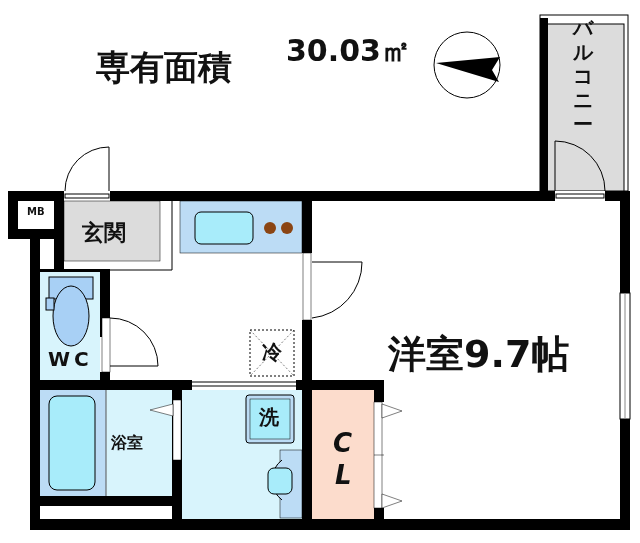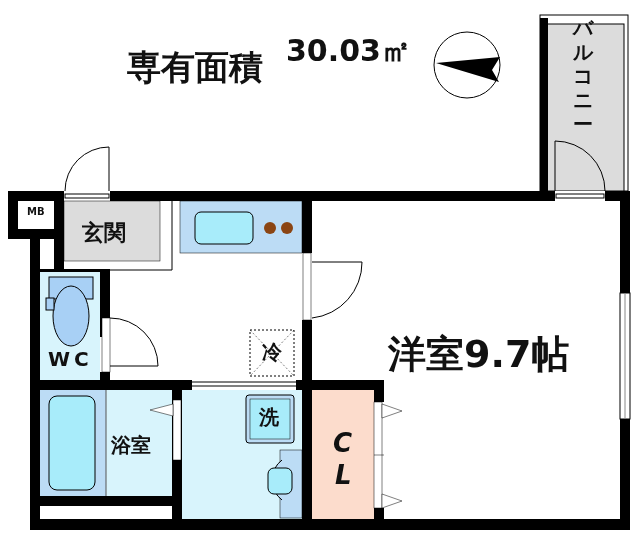--- a/index.html
+++ b/index.html
@@ -105,26 +105,26 @@
   <rect x="312" y="380" width="72" height="10" fill="#000"></rect>
   <rect x="312" y="390" width="62" height="129" fill="#fcdccc"></rect>
   <rect x="374" y="380" width="10" height="22" fill="#000"></rect>
   <rect x="374" y="508" width="10" height="12" fill="#000"></rect>
   <rect x="374" y="402" width="8" height="106" fill="#fff" stroke="#000" stroke-width="0.5"></rect>
   <line x1="374" y1="455" x2="384" y2="455" stroke="#000" stroke-width="0.5"></line>
   <polygon points="382,404 402,411 382,418" fill="#fff" stroke="#000" stroke-width="0.5"></polygon>
   <polygon points="382,494 402,501 382,508" fill="#fff" stroke="#000" stroke-width="0.5"></polygon>
 </svg>
 
-<div class="lbl" style="left:127px;top:50px;font-size:34px;">専有面積</div>
+<div class="lbl" style="left:96px;top:50px;font-size:34px;">専有面積</div>
 <div class="lbl" style="left:286px;top:36px;font-size:30px;">30.03㎡</div>
 
 <div class="lbl" style="left:573px;top:16px;font-size:20px;width:22px;white-space:normal;word-break:break-all;line-height:24px;">バルコニー</div>
 
 <div class="lbl" style="left:27px;top:207px;font-size:10px;">MB</div>
 <div class="lbl" style="left:82px;top:222px;font-size:22px;">玄関</div>
 <div class="lbl" style="left:48px;top:349px;font-size:20px;letter-spacing:4px;">WC</div>
 <div class="lbl" style="left:262px;top:342px;font-size:20px;">冷</div>
-<div class="lbl" style="left:111px;top:435px;font-size:20px;">浴室</div>
+<div class="lbl" style="left:111px;top:435px;font-size:16px;">浴室</div>
 <div class="lbl" style="left:259px;top:407px;font-size:20px;">洗</div>
 <div class="lbl" style="left:333px;top:430px;font-size:26px;font-style:italic;">C</div>
 <div class="lbl" style="left:335px;top:462px;font-size:26px;font-style:italic;">L</div>
 <div class="lbl" style="left:388px;top:335px;font-size:38px;">洋室9.7帖</div>
 
 </body></html>

